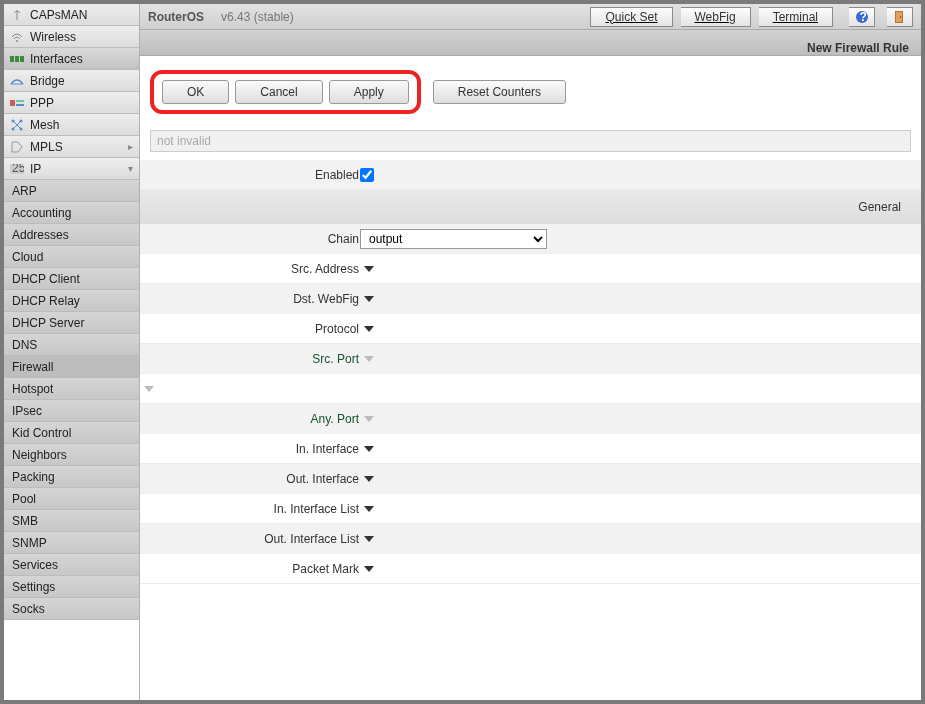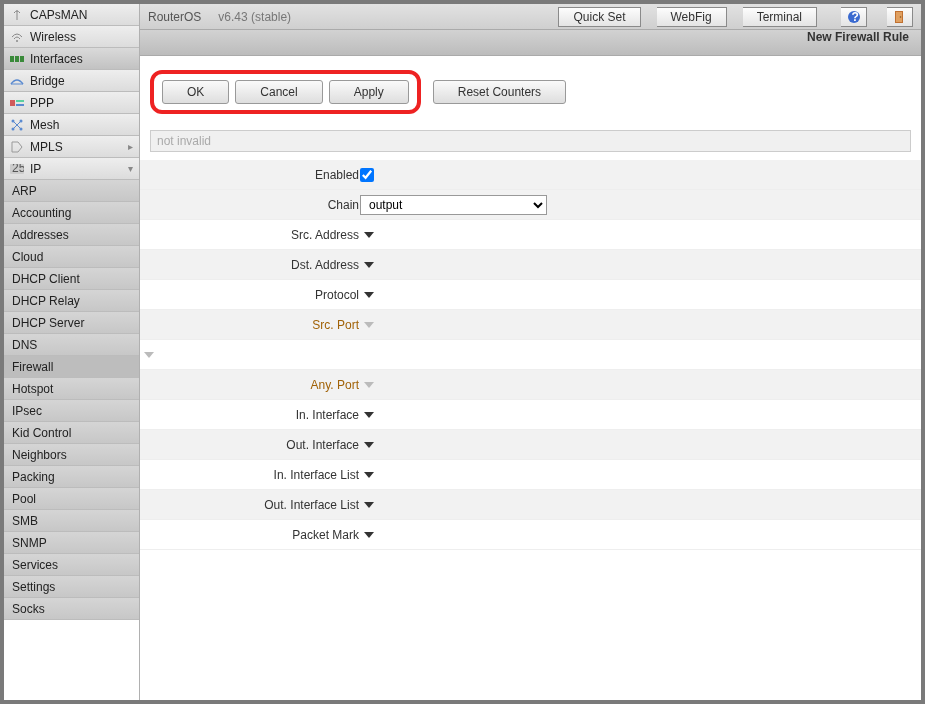--- a/index.html
+++ b/index.html
@@ -8,36 +8,36 @@
 .layout{display:flex;height:100%;}
 .sidebar{width:136px;flex:0 0 136px;border-right:1px solid #b0b0b0;}
 .side-item{height:22px;display:flex;align-items:center;padding:0 6px;border-bottom:1px solid #bcbcbc;background:linear-gradient(#eeeeee,#dcdcdc);color:#222;cursor:pointer;position:relative;}
 .side-item.active{background:linear-gradient(#dadada,#c2c2c2);}
 .side-item.sub{background:linear-gradient(#d5d5d5,#c7c7c7);padding-left:8px;}
 .side-item.sub.selected{background:#bdbdbd;}
 .side-icon{width:14px;height:14px;margin-right:6px;display:inline-flex;align-items:center;justify-content:center;}
 .side-arrow{position:absolute;right:6px;font-size:10px;color:#888;}
 .main{flex:1;display:flex;flex-direction:column;}
 .topbar{height:26px;background:linear-gradient(#e2e2e2,#cfcfcf);border-bottom:1px solid #aaa;display:flex;align-items:center;padding:0 8px;}
-.title{font-weight:normal;color:#555;}
+.title{font-weight:bold;color:#555;}
 .version{color:#777;margin-left:17px;}
-.topbuttons{margin-left:auto;display:flex;gap:16px;}
+.topbuttons{margin-left:auto;display:flex;gap:8px;text-decoration:underline;}
 .topbtn{height:20px;padding:0 14px;border:1px solid #8a8a8a;background:linear-gradient(#fdfdfd,#e4e4e4);color:#333;display:flex;align-items:center;cursor:pointer;}
 .topbtn+.topbtn{border-left:none;}
 .iconbtn{width:26px;justify-content:center;padding:0;}
-.subhead{height:26px;background:linear-gradient(#d2d2d2,#bcbcbc);border-bottom:1px solid #aaa;display:flex;align-items:flex-start;justify-content:flex-end;padding:0 12px;font-size:15px;font-weight:bold;color:#333;}
+.subhead{height:26px;background:linear-gradient(#d2d2d2,#bcbcbc);border-bottom:1px solid #aaa;display:flex;align-items:flex-end;justify-content:flex-end;padding:0 12px;font-size:15px;font-weight:bold;color:#333;}
 .content{flex:1;overflow:auto;background:#fff;}
 .btnrow{padding:14px 10px 12px 10px;display:flex;align-items:center;}
 .hl{border:4px solid #e22; border-radius:12px;padding:6px 8px;display:inline-flex;gap:6px;}
 .btn{height:24px;padding:0 24px;border:1px solid #999;border-radius:3px;background:linear-gradient(#fafafa,#dedede);color:#333;cursor:pointer;display:flex;align-items:center;}
 .status{margin:4px 10px 8px 10px;border:1px solid #ccc;background:#f0f0f0;color:#aaa;padding:3px 6px;}
 .formrow{display:flex;align-items:center;height:30px;border-bottom:1px solid #eee;padding-right:20px;}
 .formrow.stripe{background:#f2f2f2;}
 .formlabel{width:220px;text-align:right;padding-right:1px;font-weight:normal;color:#333;}
-.formlabel.disabled{color:#a16207;}
+.formlabel.disabled{color:#14532d;}
 .caret{width:0;height:0;border-left:5px solid transparent;border-right:5px solid transparent;border-top:6px solid #333;display:inline-block;margin-left:4px;}
 .caret.disabled{border-top-color:#bbb;}
 .section{height:34px;display:flex;align-items:center;justify-content:flex-end;padding:0 20px;font-size:17px;color:#333;border-bottom:1px solid #ddd;background:linear-gradient(#e9e9e9,#dedede);}
 .chk{width:14px;height:14px;}
 select{height:20px;width:187px;border:1px solid #999;background:#fff;padding:0 4px;}
 svg{display:block;}
 </style>
 </head>
 <body>
 
@@ -238,31 +238,34 @@
             </div>
       </div>
 
       <div class="status">not invalid</div>
 
       <div class="formrow stripe">
         <div class="formlabel">Enabled</div>
         <input type="checkbox" class="chk" checked="" style="">
       </div>
 
+      <div class="section">
+            <span>General</span>
+          </div>
 
       <div class="formrow stripe">
         <div class="formlabel">Chain</div>
         <select><option>output</option></select>
       </div>
       <div class="formrow">
         <div class="formlabel">Src. Address</div>
         <span class="caret"></span>
       </div>
       <div class="formrow stripe">
-        <div class="formlabel">Dst. Address</div>
+        <div class="formlabel">Dst. WebFig</div>
         <span class="caret"></span>
       </div>
       <div class="formrow">
         <div class="formlabel">Protocol</div>
         <span class="caret"></span>
       </div>
       <div class="formrow stripe">
         <div class="formlabel disabled">Src. Port</div>
         <span class="caret disabled"></span>
       </div>

